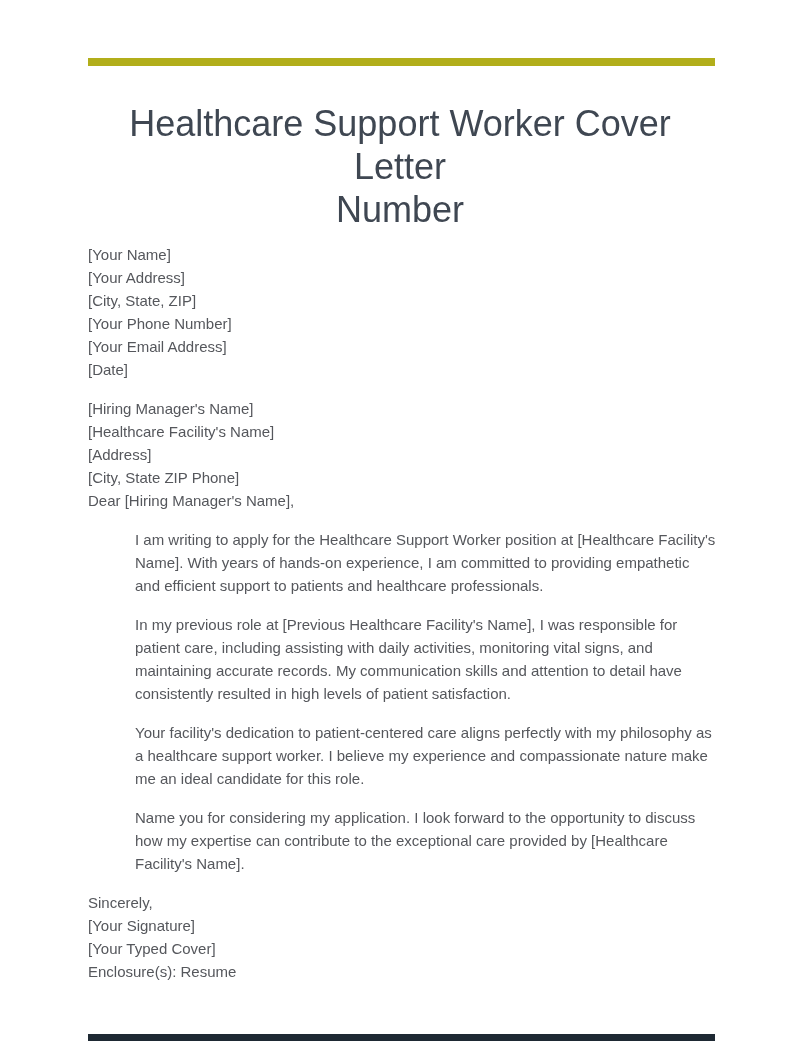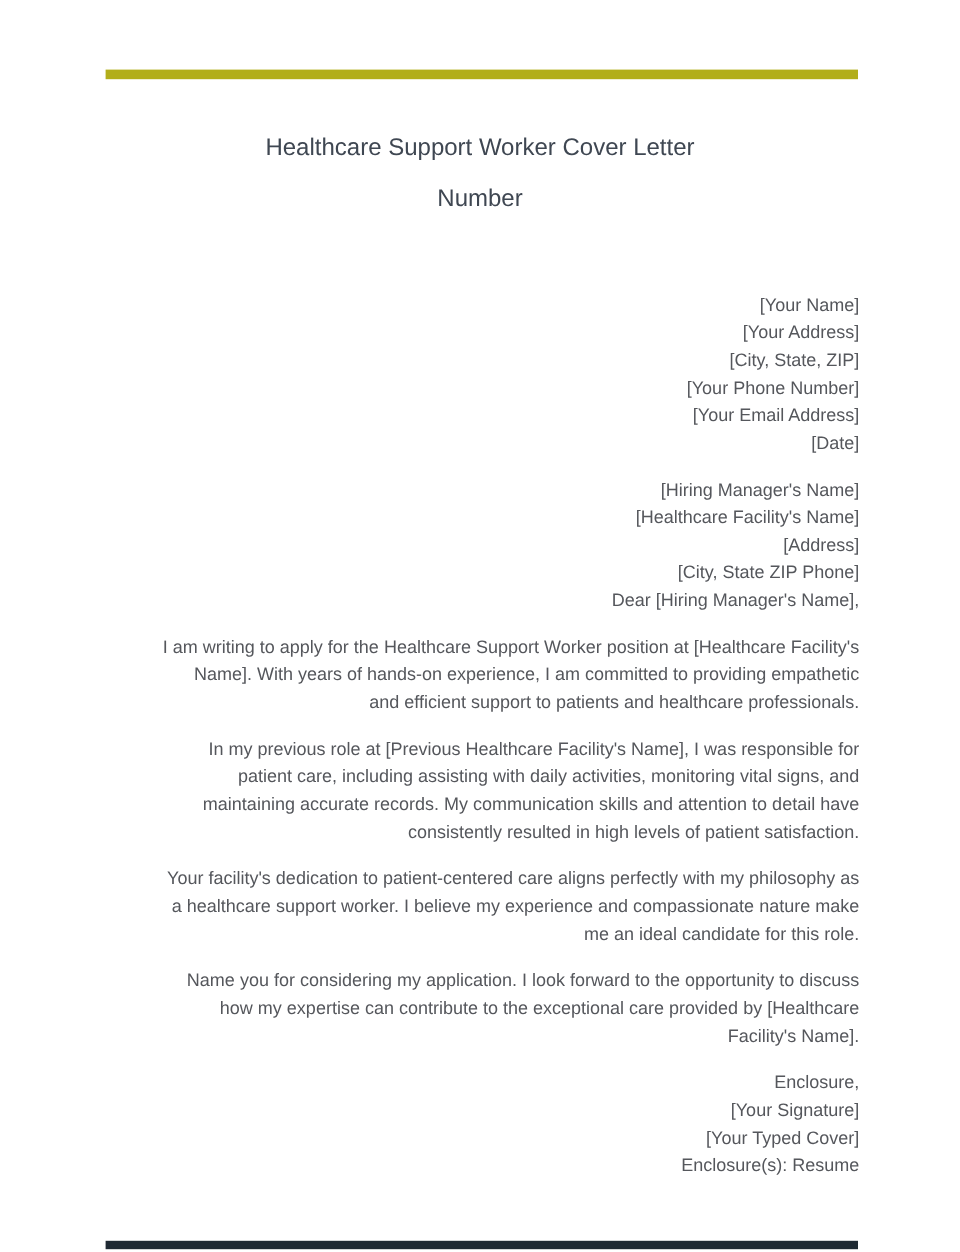--- a/index.html
+++ b/index.html
@@ -26,34 +26,33 @@
     width: 627px;
     height: 7px;
     background: #1e2933;
   }
   .doc-title {
     position: absolute;
     top: 102px;
     left: 88px;
     width: 624px;
     text-align: center;
-    font-size: 20px;
+    font-size: 36px;
     line-height: 43px;
     font-weight: 400;
     color: #3f4752;
   }
   .letter {
     position: absolute;
     top: 243px;
     left: 88px;
     width: 628px;
     font-size: 15px;
     line-height: 23px;
     color: #55575c;
-    text-align: right;
   }
   .block { margin-bottom: 16px; }
   .para  { margin-bottom: 16px; margin-left: 47px; }
 </style>
 </head>
 <body>
 
 <div class="accent-bar-top"></div>
 
 <h1 class="doc-title"><span>Healthcare Support Worker Cover Letter</span><br><span>Number</span></h1>
@@ -76,21 +75,21 @@
     <div>[City, State ZIP Phone]</div>
     <div>Dear [Hiring Manager's Name],</div>
   </div>
 
   <p class="para">I am writing to apply for the Healthcare Support Worker position at [Healthcare Facility's Name]. With years of hands-on experience, I am committed to providing empathetic and efficient support to patients and healthcare professionals.</p>
   <p class="para">In my previous role at [Previous Healthcare Facility's Name], I was responsible for patient care, including assisting with daily activities, monitoring vital signs, and maintaining accurate records. My communication skills and attention to detail have consistently resulted in high levels of patient satisfaction.</p>
   <p class="para">Your facility's dedication to patient-centered care aligns perfectly with my philosophy as a healthcare support worker. I believe my experience and compassionate nature make me an ideal candidate for this role.</p>
   <p class="para">Name you for considering my application. I look forward to the opportunity to discuss how my expertise can contribute to the exceptional care provided by [Healthcare Facility's Name].</p>
 
   <div class="block">
-    <div>Enclosure,</div>
+    <div>Sincerely,</div>
     <div>[Your Signature]</div>
     <div>[Your Typed Cover]</div>
     <div>Enclosure(s): Resume</div>
   </div>
 
 </div>
 
 <div class="accent-bar-bottom"></div>
 
 </body></html>

